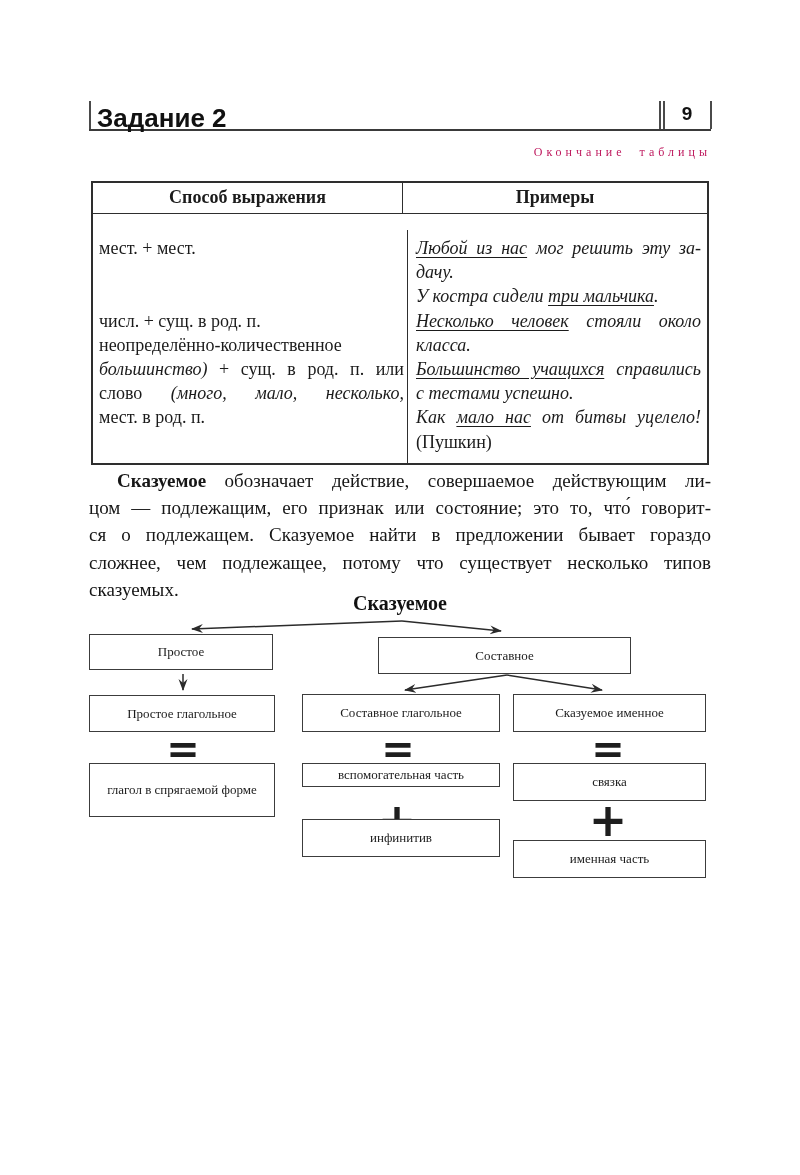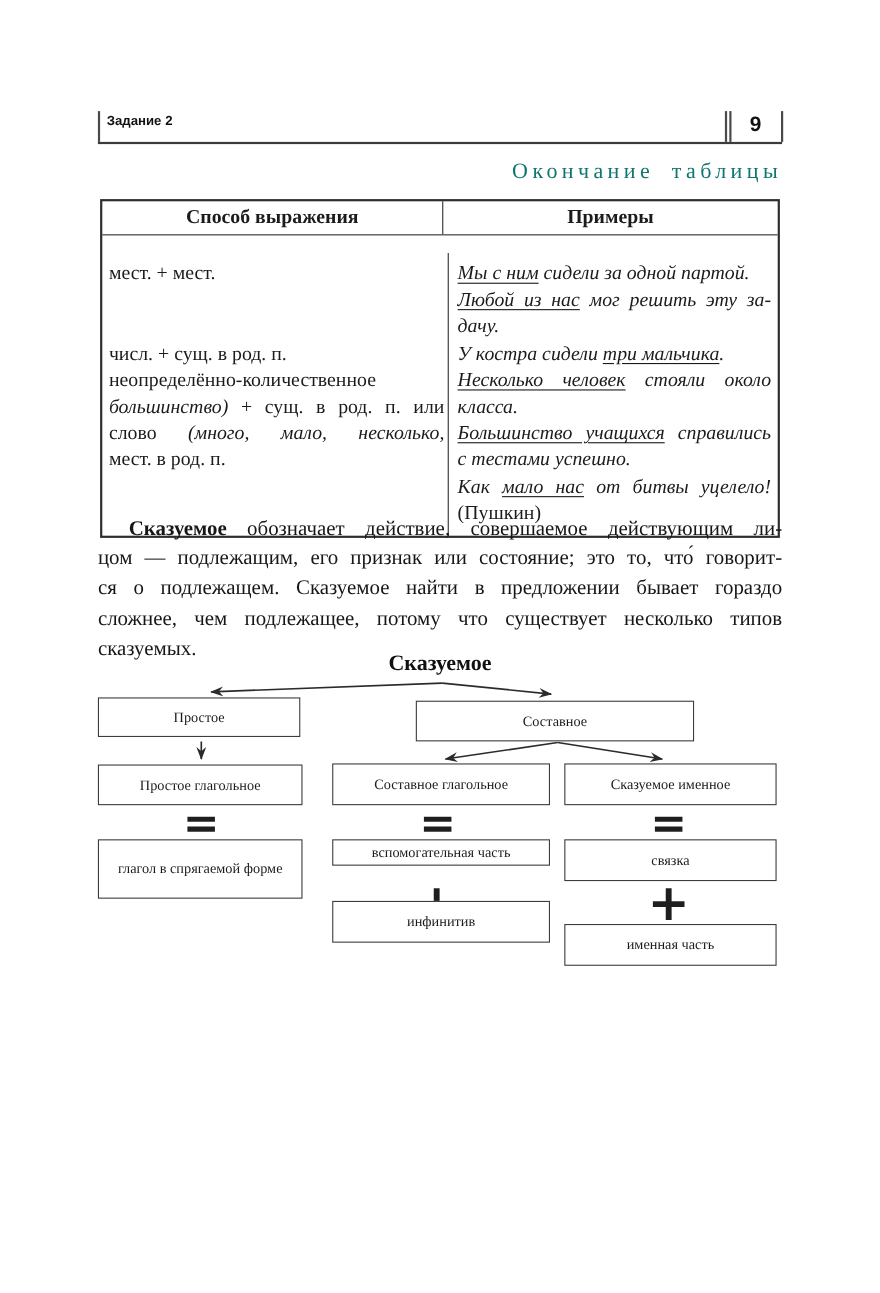--- a/index.html
+++ b/index.html
@@ -1,24 +1,24 @@
 <!DOCTYPE html>
 <html><head>
 <meta charset="utf-8">
 <style>
   html,body{margin:0;padding:0;background:#fff;}
   body{width:800px;height:1175px;position:relative;font-family:"Liberation Serif","DejaVu Serif",serif;color:#1b1b1b;overflow:hidden;}
 
   
   .hdr-rule{position:absolute;left:89px;top:100px;width:622px;height:29px;border-bottom:2.5px solid #3a3a3a;}
   .hdr-bar{position:absolute;background:#4a4a4a;width:1.5px;top:101px;height:28px;}
-  .hdr-task{position:absolute;left:97px;top:103px;font-family:"Liberation Sans",sans-serif;font-weight:bold;font-size:12px;color:#111;}
+  .hdr-task{position:absolute;left:97px;top:103px;font-family:"Liberation Sans",sans-serif;font-weight:bold;font-size:26px;color:#111;}
   .hdr-page{position:absolute;left:664px;top:103px;width:46px;text-align:center;font-family:"Liberation Sans",sans-serif;font-weight:bold;font-size:19px;color:#111;}
 
-  .caption{position:absolute;left:89px;top:145px;width:622px;text-align:right;font-size:20px;letter-spacing:4px;word-spacing:7px;color:#0f766e;}
+  .caption{position:absolute;left:89px;top:145px;width:622px;text-align:right;font-size:12px;letter-spacing:4px;word-spacing:7px;color:#be185d;}
 
   
   .tbl{position:absolute;left:91px;top:181px;width:614px;border:2.5px solid #2e2e2e;font-size:18px;}
   .tbl-head{display:flex;border-bottom:1.5px solid #2e2e2e;}
   .th{font-weight:bold;text-align:center;padding:4px 2px 5px 2px;font-size:18px;}
   .th1{width:305px;border-right:1.5px solid #2e2e2e;}
   .th2{flex:1;}
   .tbl-body{display:flex;margin-top:16px;}
   .cell-l{width:305px;border-right:1.5px solid #2e2e2e;padding:6px 3px 9px 6px;}
   .cell-r{flex:1;padding:6px 6px 9px 8px;font-style:italic;}
@@ -67,21 +67,20 @@
       <div class="ln">мест. + мест.</div>
       <div class="ln sp"></div>
       <div class="ln sp"></div>
       <div class="ln">числ. + сущ. в род. п.</div>
       <div class="ln">неопределённо-количественное</div>
       <div class="ln just"><span class="it">большинство)</span><span> + сущ. в род. п. или</span></div>
       <div class="ln just"><span>слово </span><span class="it">(много, мало, несколько,</span></div>
       <div class="ln">мест. в род. п.</div>
     </div>
     <div class="cell-r">
-      <div class="ln"><span class="u">Мы с ним</span><span> сидели за одной партой.</span></div>
       <div class="ln just"><span class="u">Любой из нас</span><span> мог решить эту за-</span></div>
       <div class="ln">дачу.</div>
       <div class="ln"><span>У костра сидели </span><span class="u">три мальчика</span><span>.</span></div>
       <div class="ln just"><span class="u">Несколько человек</span><span> стояли около</span></div>
       <div class="ln">класса.</div>
       <div class="ln just"><span class="u">Большинство учащихся</span><span> справились</span></div>
       <div class="ln">с тестами успешно.</div>
       <div class="ln just"><span>Как </span><span class="u">мало нас</span><span> от битвы уцелело!</span></div>
       <div class="ln rm">(Пушкин)</div>
     </div>

